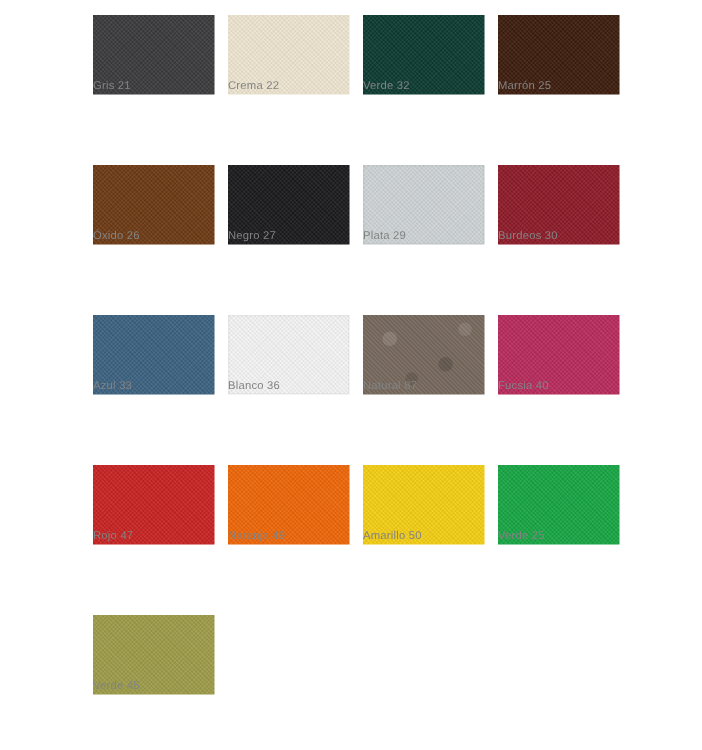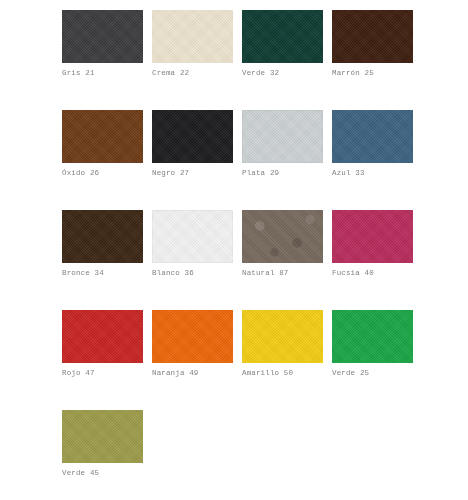--- a/index.html
+++ b/index.html
@@ -53,27 +53,26 @@
       radial-gradient(circle at 84% 18%, rgba(255,255,255,0.10) 0 5%, rgba(0,0,0,0) 6%),
       radial-gradient(circle at 40% 80%, rgba(0,0,0,0.12) 0 6%, rgba(0,0,0,0) 7%),
       repeating-linear-gradient(45deg, rgba(255,255,255,0.05) 0 1px, rgba(0,0,0,0.05) 1px 2px);
   }
   .swatch-chip.pale {
     box-shadow: inset 0 0 0 1px rgba(0,0,0,0.035);
   }
   .swatch-label {
     position: absolute;
     left: 0;
-    top: 58px;
+    top: 42px;
     font-size: 7.5px;
     line-height: 10px;
     color: #838383;
     letter-spacing: 0.15px;
     white-space: nowrap;
-    font-family: Liberation Mono, monospace;
   }
 </style>
 </head>
 <body>
 
 <div id="swatch-grid">
     <div class="swatch-cell">
       <div class="swatch-chip" style="background: rgb(59, 59, 61);"></div>
       <div class="swatch-label">Gris 21</div>
     </div>
@@ -95,26 +94,26 @@
     </div>
     <div class="swatch-cell">
       <div class="swatch-chip" style="background: rgb(27, 27, 29);"></div>
       <div class="swatch-label">Negro 27</div>
     </div>
     <div class="swatch-cell">
       <div class="swatch-chip pale" style="background: rgb(205, 210, 212);"></div>
       <div class="swatch-label">Plata 29</div>
     </div>
     <div class="swatch-cell">
+      <div class="swatch-chip" style="background: rgb(140, 27, 40);"></div>
+      <div class="swatch-label">Burdeos 30</div>
+    </div>
+    <div class="swatch-cell">
       <div class="swatch-chip" style="background: rgb(60, 98, 128);"></div>
       <div class="swatch-label">Azul 33</div>
-    </div>
-    <div class="swatch-cell">
-      <div class="swatch-chip" style="background: rgb(58, 37, 18);"></div>
-      <div class="swatch-label">Bronce 34</div>
     </div>
     <div class="swatch-cell">
       <div class="swatch-chip pale" style="background: rgb(242, 243, 242);"></div>
       <div class="swatch-label">Blanco 36</div>
     </div>
     <div class="swatch-cell">
       <div class="swatch-chip mottled" style="background: rgb(119, 105, 94);"></div>
       <div class="swatch-label">Natural 87</div>
     </div>
     <div class="swatch-cell">

